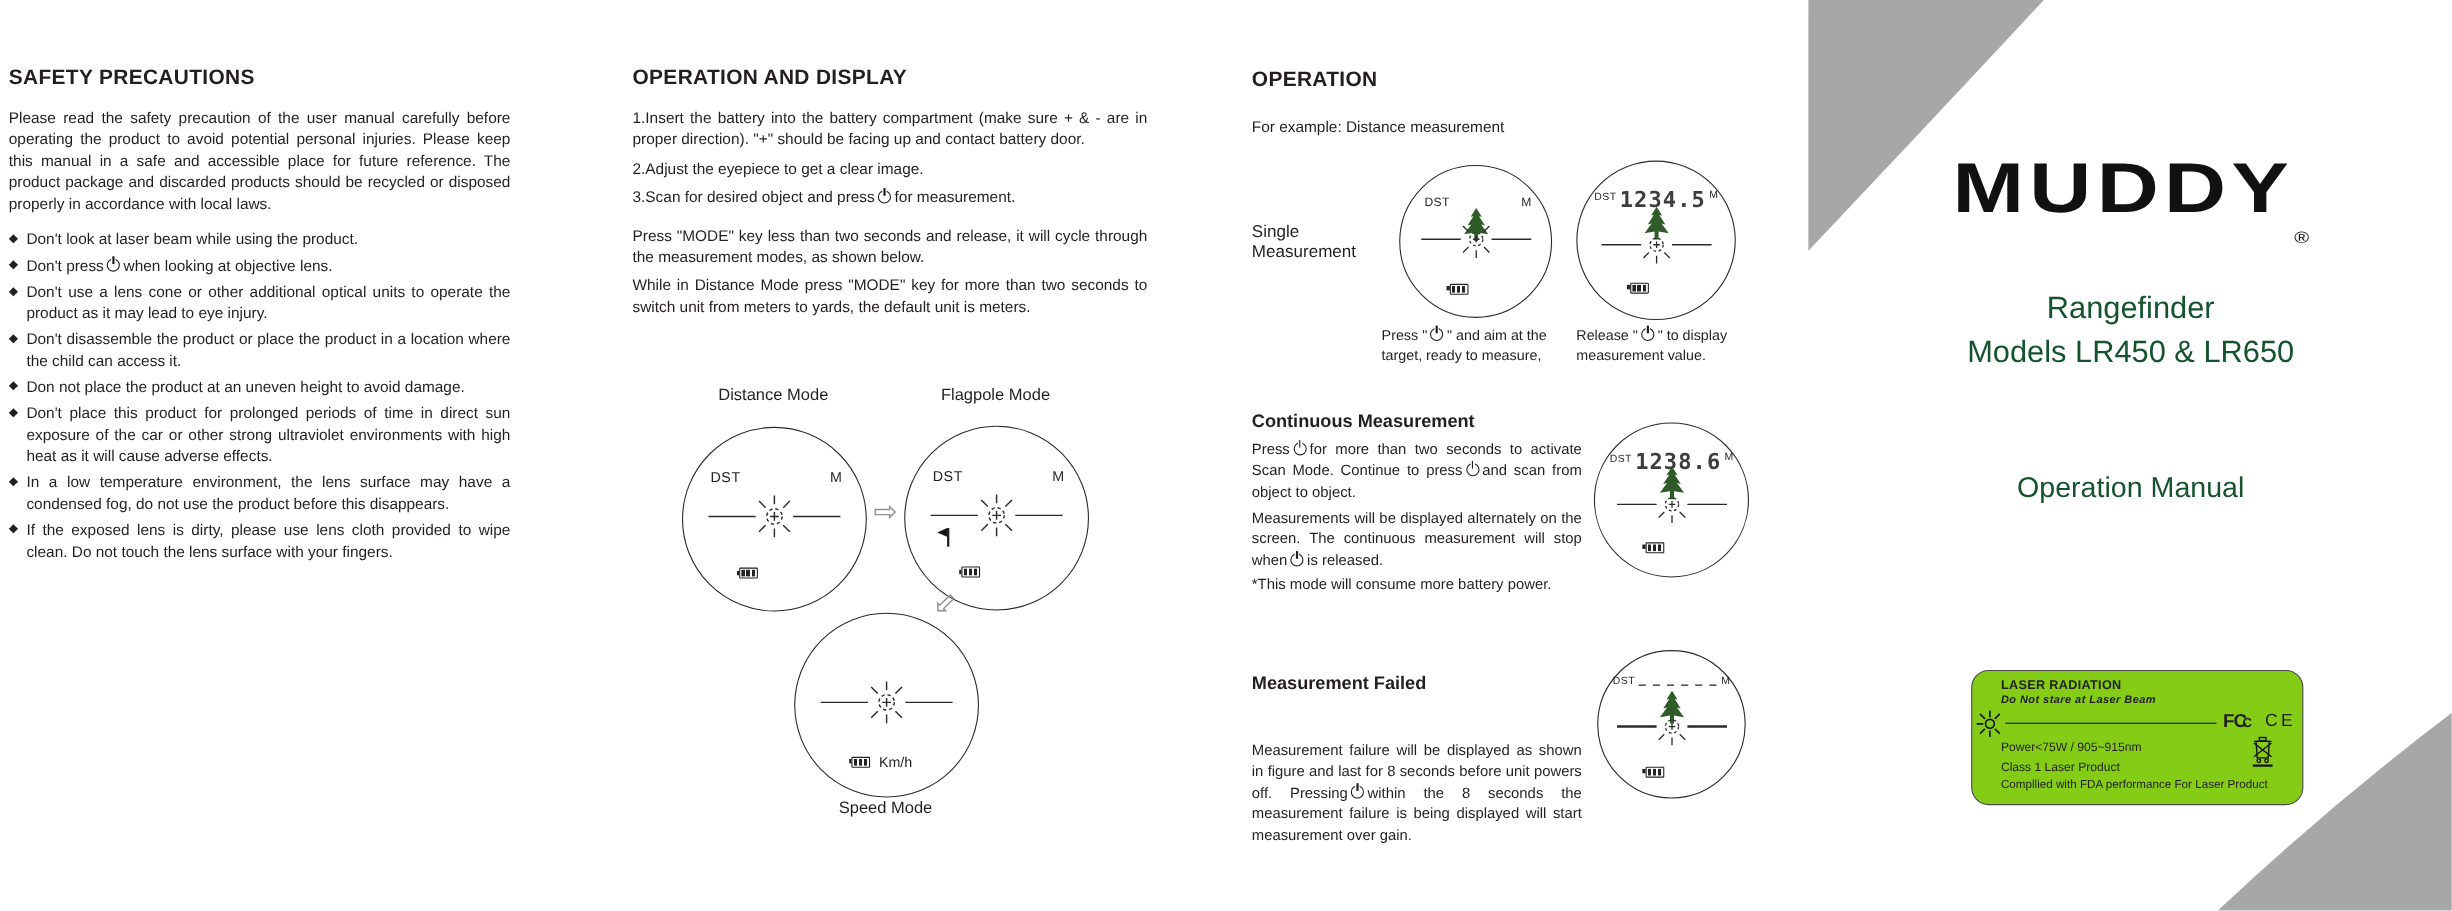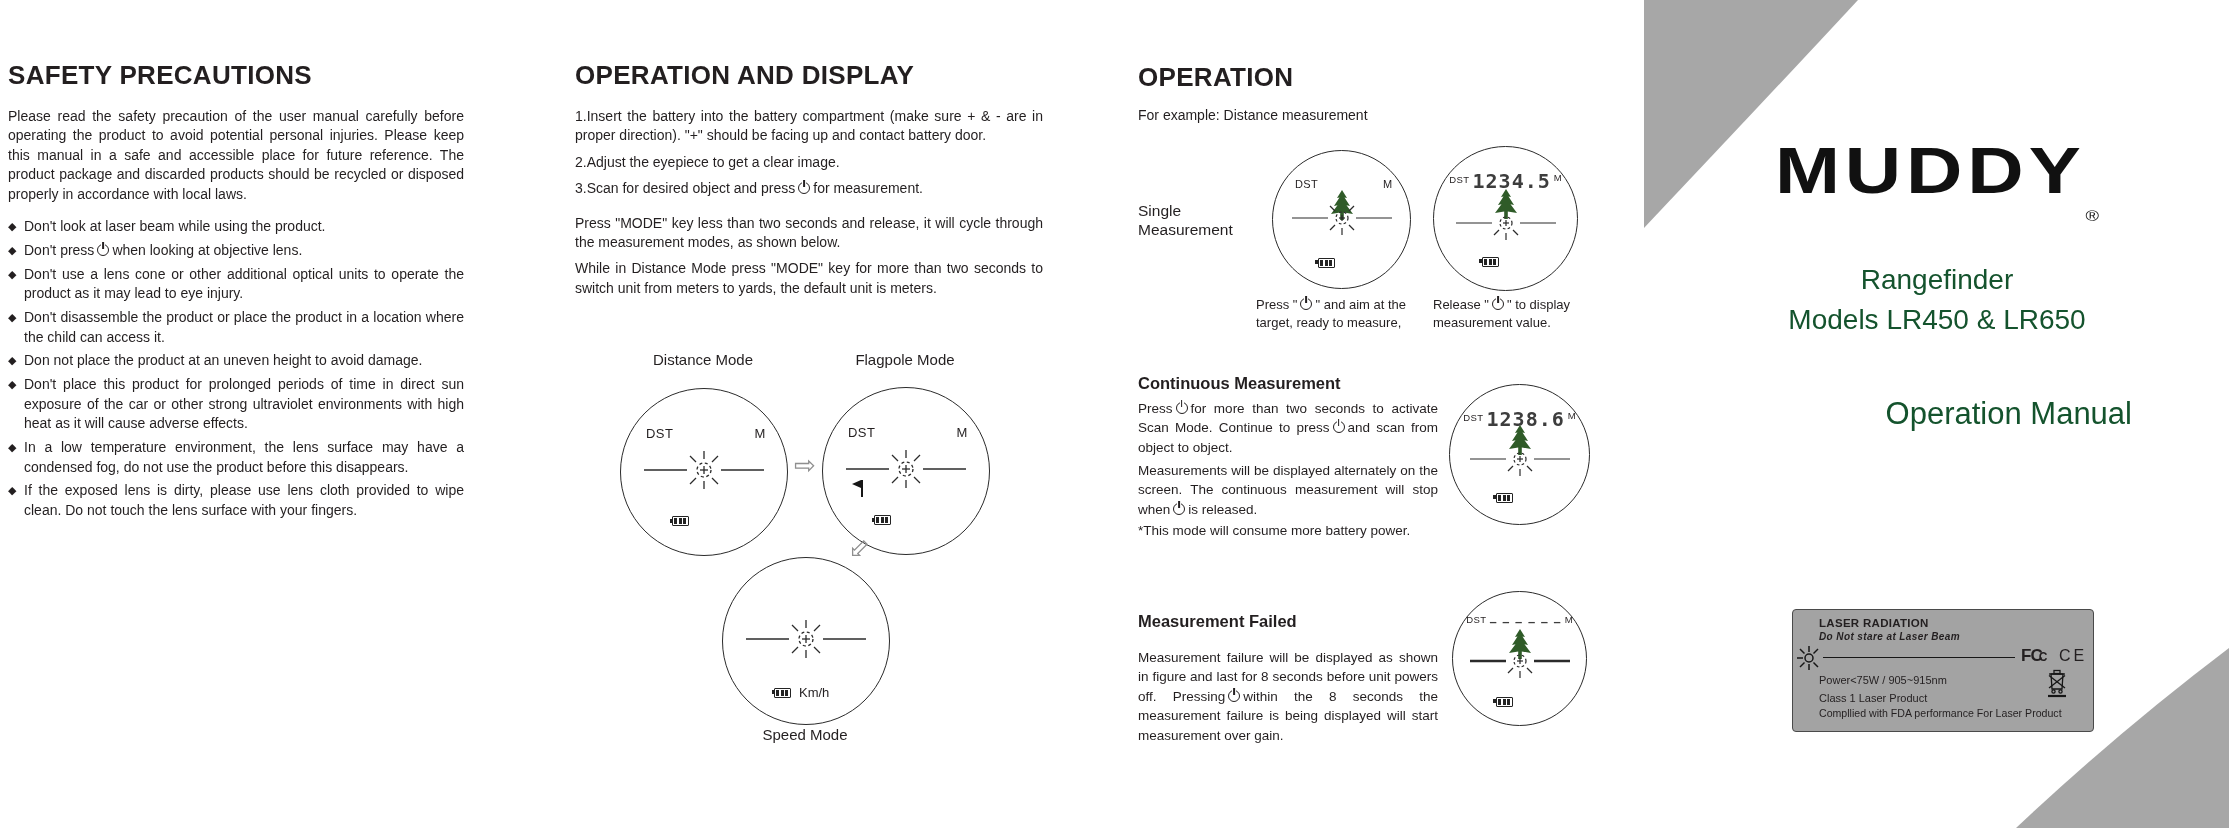--- a/index.html
+++ b/index.html
@@ -1,19 +1,19 @@
 <!DOCTYPE html>
 <html><head>
 <meta charset="utf-8">
 <style>
   html,body{margin:0;padding:0;background:#ffffff;}
   .page{position:relative;width:2229px;height:828px;background:#ffffff;overflow:hidden;
         font-family:"Liberation Sans", sans-serif;color:#231f20;}
   .abs{position:absolute;}
-  h1.sec{font-size:26px;font-weight:bold;letter-spacing:.3px;margin:0 0 16px 0;}
+  h1.sec{font-size:19px;font-weight:bold;letter-spacing:.3px;margin:0 0 16px 0;}
   .just{text-align:justify;}
   p{margin:0;}
 
   
   .col1{left:8px;top:60px;width:456px;}
   .body14{font-size:14px;line-height:19.4px;}
   .bullets{margin-top:13px;}
   .b-item{display:flex;gap:5px;margin-bottom:4.5px;}
   .b-mark{flex:0 0 11px;font-size:11px;line-height:19.4px;color:#231f20;}
   .b-text{flex:1;}
@@ -66,21 +66,21 @@
   .sc .mA{position:absolute;right:13%;top:20%;font-size:11px;}
   .sc .batt-small{position:absolute;left:50%;top:50%;transform:translate(-24px,38px);display:flex;align-items:center;gap:6px;font-size:11px;}
   .tree{position:absolute;left:50%;top:50%;transform:translate(-50%,-100%) translateY(4px);}
 
   
   .brand{font-weight:bold;font-size:64px;letter-spacing:4px;transform:scaleX(1.22);transform-origin:center;
          white-space:nowrap;color:#111;text-align:center;}
   .brand .reg{font-size:15px;font-weight:normal;vertical-align:-28px;letter-spacing:0;}
   .cover-line{text-align:center;color:#14532d;}
   .lbl-box{position:absolute;left:1792px;top:609px;width:300px;height:121px;border:1.6px solid #4a4a4a;
-           border-radius:4px;background:#a3a3a3;font-size:11px;}
+           border-radius:16px;background:#84cc16;font-size:11px;}
   .lbl-box .t1{position:absolute;left:26px;top:7px;font-weight:bold;font-size:11.5px;letter-spacing:.3px;}
   .lbl-box .t2{position:absolute;left:26px;top:21px;font-weight:bold;font-size:10px;letter-spacing:.4px;font-style:italic;}
   .lbl-line{position:absolute;left:30px;top:47px;width:192px;height:1.3px;background:#161616;}
   .fcc{position:absolute;left:228px;top:36px;font-weight:bold;font-size:17px;letter-spacing:-1px;}
   .fcc .inner{font-size:12px;margin-left:-3px;}
   .cemark{position:absolute;left:266px;top:37px;font-size:16px;letter-spacing:3px;}
   .lp1{position:absolute;left:26px;top:64px;}
   .lp2{position:absolute;left:26px;top:82px;}
   .lp3{position:absolute;left:26px;top:97px;font-size:10.6px;}
 </style>
@@ -324,21 +324,21 @@
             <line x1="59" y1="31" x2="64" y2="36"></line>
       </g>
         </svg>
     </span>
     <span class="batt-small">
         <span class="batt"></span>
       </span>
   </div>
 
   <h2 class="abs h2b" style="left:1138px;top:612px;">Measurement Failed</h2>
-  <p class="abs body135 just" style="left:1138px;top:648px;width:300px;"><span>Measurement failure will be displayed as shown in figure and last for 8 seconds before unit powers off. Pressing</span><span class="pwr"></span><span>within the 8 seconds the measurement failure is being displayed will start measurement over gain.</span></p>
+  <p class="abs body135 just" style="left:1138px;top:672px;width:300px;"><span>Measurement failure will be displayed as shown in figure and last for 8 seconds before unit powers off. Pressing</span><span class="pwr"></span><span>within the 8 seconds the measurement failure is being displayed will start measurement over gain.</span></p>
 
   <div class="mc sc" style="left:1452px;top:591px;width:133px;height:133px;">
     <span class="disp-row" style="top:22px;">
       <span class="dst-sm" style="margin-top:0;">DST</span>
       <span class="dashes" style="margin-top:0;">– – – – – –</span>
       <span class="m-sm" style="margin-top:0;">M</span>
     </span>
     <span class="tree">
       <svg width="26" height="30" viewBox="0 0 26 30">
           <path fill="#2f5b28" d="M13,0 L18,8 L15.5,7.5 L21,16 L17.5,15.2 L24,24 L14.8,22.5 L14.8,30 L11.2,30 L11.2,22.5 L2,24 L8.5,15.2 L5,16 L10.5,7.5 L8,8 Z"></path>
@@ -360,21 +360,21 @@
     </span>
     <span class="batt-small">
         <span class="batt"></span>
       </span>
   </div>
 
   <div class="abs brand" style="left:1742px;top:134px;width:390px;"><span>MUDDY</span><span class="reg">®</span></div>
 
   <div class="abs cover-line" style="left:1742px;top:264px;width:390px;font-size:28px;">Rangefinder</div>
   <div class="abs cover-line" style="left:1742px;top:304px;width:390px;font-size:28px;">Models LR450 &amp; LR650</div>
-  <div class="abs cover-line" style="left:1742px;top:396px;width:390px;font-size:31px;text-align:right;">Operation Manual</div>
+  <div class="abs cover-line" style="left:1742px;top:428px;width:390px;font-size:26px;">Operation Manual</div>
 
   <div class="lbl-box">
     <div class="t1">LASER RADIATION</div>
     <div class="t2">Do Not stare at  Laser Beam</div>
     <span class="abs" style="left:2px;top:34px;">
       <svg width="28" height="28" viewBox="0 0 28 28">
           <g stroke="#161616" stroke-width="1.5" fill="none">
         <circle cx="14" cy="14" r="4"></circle>
         <line x1="14" y1="8" x2="14" y2="2"></line>
             <line x1="14" y1="20" x2="14" y2="26"></line>

